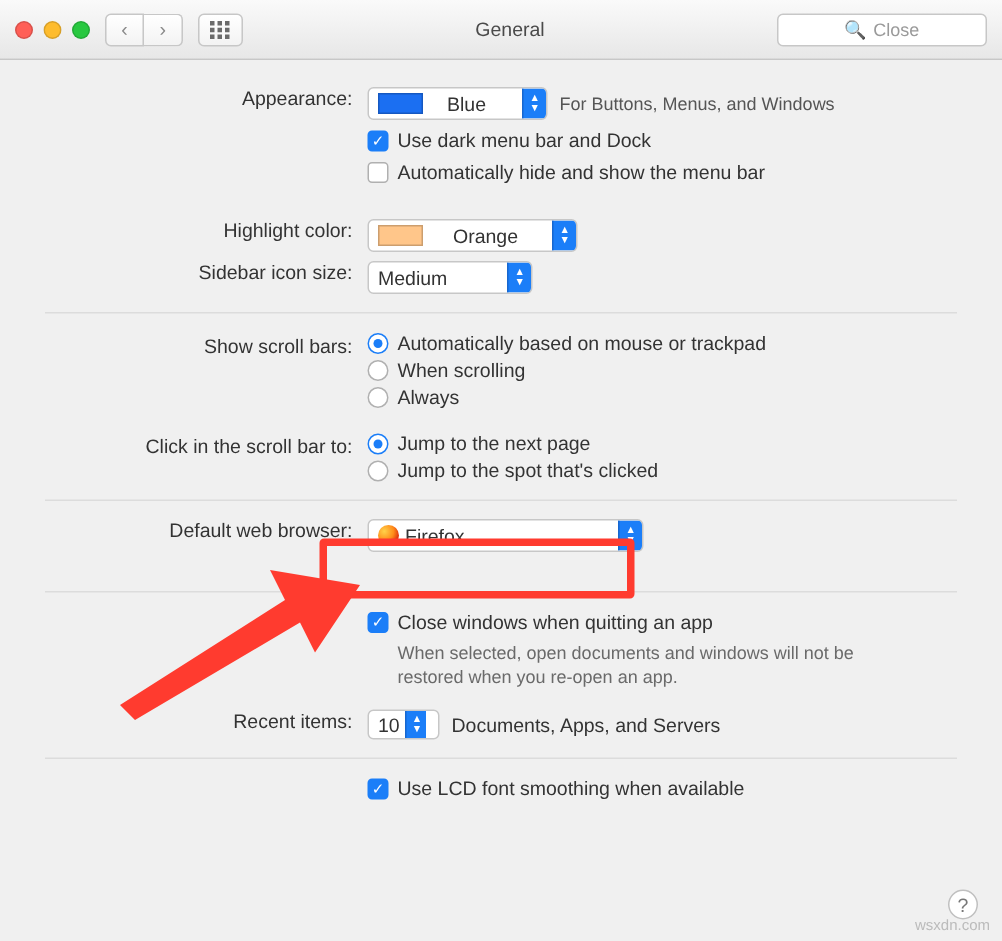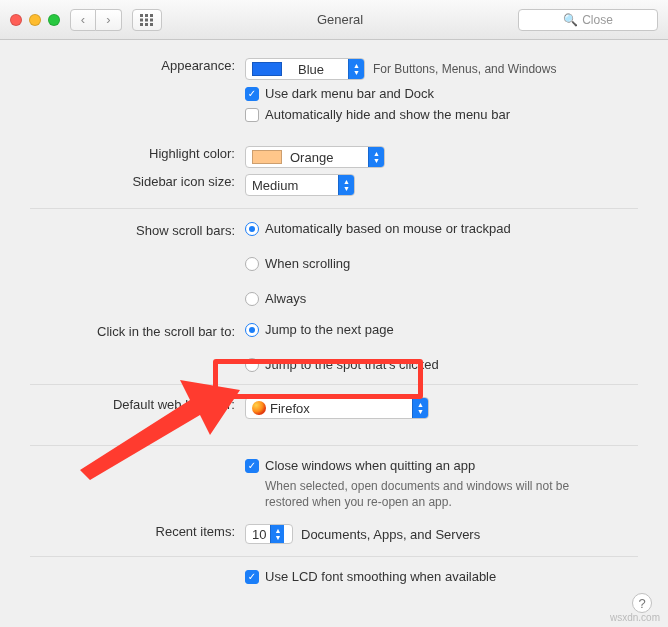--- a/index.html
+++ b/index.html
@@ -21,21 +21,21 @@
   .row { display: flex; align-items: flex-start; margin-bottom: 6px; }
   .label { width: 215px; text-align: right; padding-right: 10px; color: #333; }
   .field { flex: 1; display: flex; align-items: center; gap: 8px; }
   .popup { height: 22px; border: 1px solid #c7c7c7; border-radius: 4px; background: #fff; display: flex; align-items: center; padding: 0 0 0 6px; font-size: 13px; overflow: hidden; }
   .popup .txt { flex: 1; }
   .popup .arrows { width: 16px; height: 100%; background: #1b7ef8; display: flex; flex-direction: column; align-items: center; justify-content: center; gap: 0; color: #fff; font-size: 7px; border-left: 1px solid #1767cf; }
   .hint { font-size: 12px; color: #555; }
   .chk { display: flex; align-items: center; gap: 6px; font-size: 13px; }
   .chkbox { width: 14px; height: 14px; border: 1px solid #b0b0b0; border-radius: 3px; background: #fff; display: flex; align-items: center; justify-content: center; font-size: 10px; color: #fff; }
   .chkbox.checked { background: #1b7ef8; border-color: #1b7ef8; }
-  .radset { display: flex; flex-direction: column; gap: 20px; }
+  .radset { display: flex; flex-direction: column; gap: 3px; }
   .rad { display: flex; align-items: center; gap: 6px; font-size: 13px; }
   .radbtn { width: 14px; height: 14px; border: 1px solid #b0b0b0; border-radius: 50%; background: #fff; display:flex; align-items:center; justify-content:center; }
   .radbtn.checked { border-color: #1b7ef8; }
   .radbtn.checked::after { content:""; width:6px; height:6px; border-radius:50%; background:#1b7ef8; }
   .sep { height: 1px; background: #dcdcdc; margin: 12px 0; }
   .swatch { display:inline-block; width: 40px; height: 14px; border:1px solid rgba(0,0,0,0.2); vertical-align: middle; }
   .subhint { font-size: 12px; color: #6a6a6a; margin: 4px 0 0 20px; line-height: 1.3; }
   .highlight-box { position: absolute; border: 5px solid #ff3b2f; border-radius: 3px; }
   .arrow-svg { position: absolute; }
   .stepper { height: 20px; border:1px solid #c7c7c7; border-radius:4px; background:#fff; display:flex; align-items:center; padding: 0 0 0 6px; overflow:hidden; }
@@ -109,21 +109,21 @@
       <span>Automatically hide and show the menu bar</span>
     </div>
   </div>
     </div>
 
   <div class="row">
     <div class="label">Highlight color:</div>
     <div class="field">
       <div class="popup" style="width:140px">
         <span class="swatch" style="background:#ffc68a;width:30px"></span>
-        <span class="txt" style="padding-left:8px">Orange</span>
+        <span class="txt" style="padding-left:20px">Orange</span>
         <span class="arrows">▲<br>▼</span>
       </div>
     </div>
   </div>
 
   <div class="row">
     <div class="label">Sidebar icon size:</div>
     <div class="field">
       <div class="popup" style="width:110px">
         <span class="txt">Medium</span>

